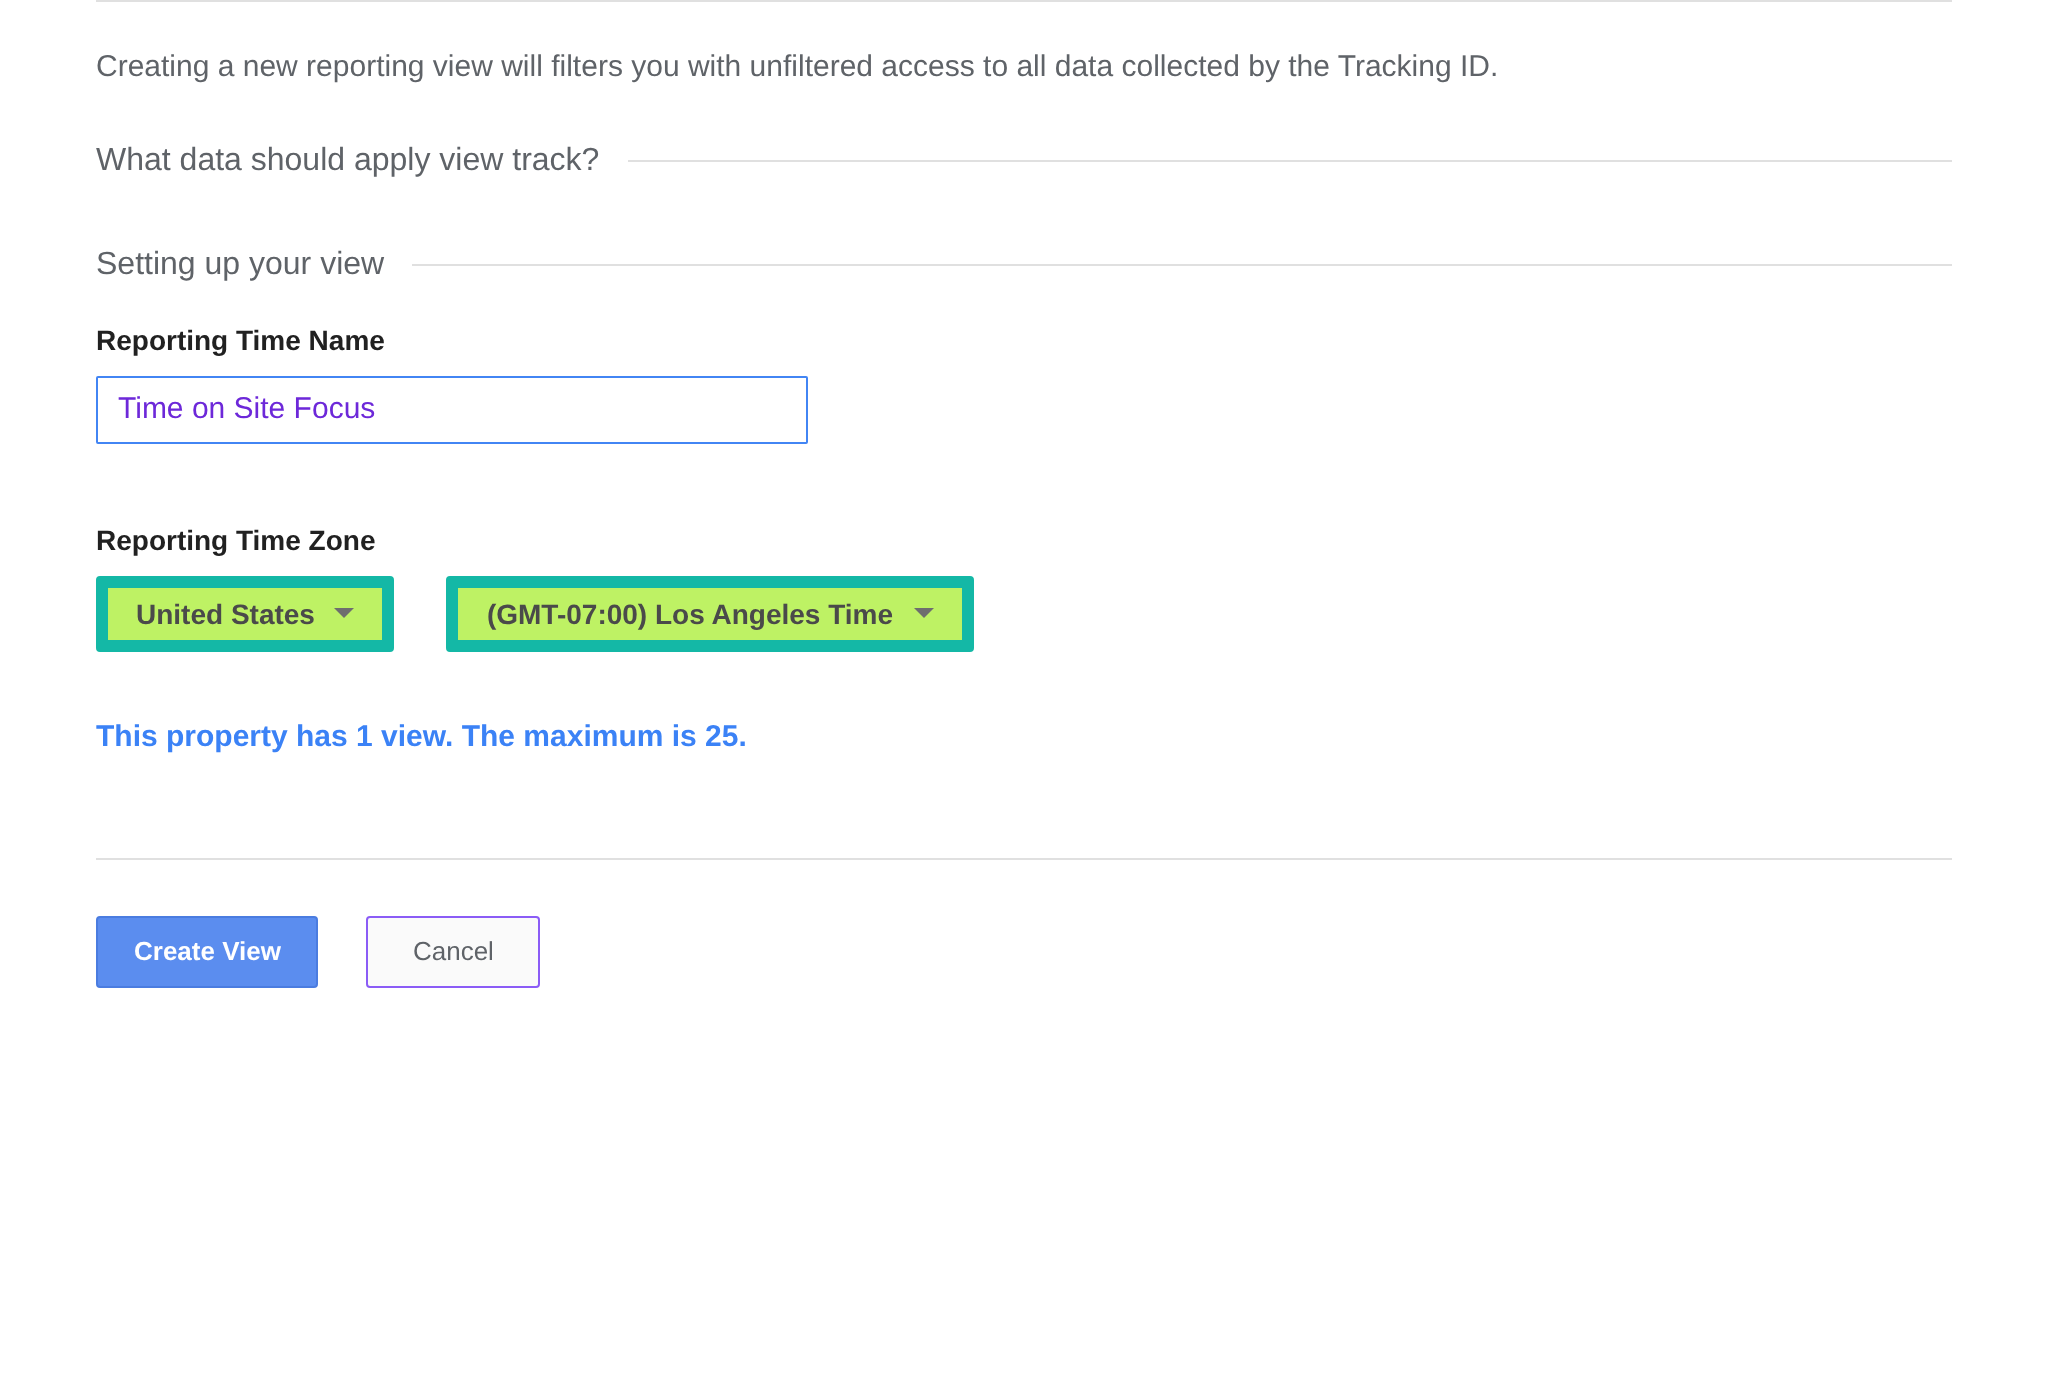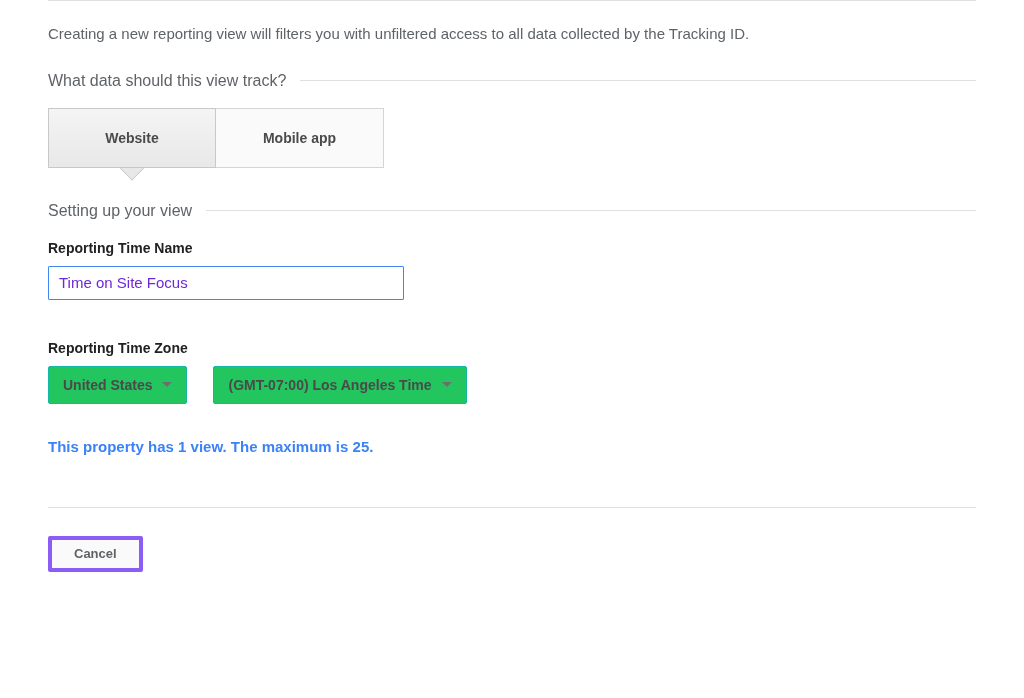--- a/index.html
+++ b/index.html
@@ -110,22 +110,22 @@
     .select-row {
       display: flex;
       gap: 26px;
     }
     .pseudo-select {
       height: 38px;
       padding: 0 14px;
       display: flex;
       align-items: center;
       gap: 10px;
-      border: 1px solid #14b8a6;
-      background: #22c55e;
+      border: 6px solid #14b8a6;
+      background: #bef264;
       cursor: pointer;
       font-size: 14px;
       font-weight: 700;
       color: #4a4a4a;
       border-radius: 2px;
     }
     .caret {
       width: 0;
       height: 0;
       border-left: 5px solid transparent;
@@ -159,48 +159,40 @@
       border: 1px solid #4a7ce0;
       border-radius: 2px;
       cursor: pointer;
     }
     .btn-secondary {
       height: 36px;
       padding: 0 22px;
       background: #fafafa;
       color: #5f6368;
       font-size: 13px;
-      font-weight: 700;
-      border: 4px solid #8b5cf6;
+      font-weight: 400;
+      border: 1px solid #8b5cf6;
       border-radius: 2px;
       cursor: pointer;
     }
   </style>
 </head>
 <body>
 
 <div class="container">
   <hr class="top-rule">
 
 
   <p class="intro-p">Creating a new reporting view will filters you with unfiltered access to all data collected by the Tracking ID.</p>
 
   <div class="section-header">
-    <span class="label">What data should this view track?</span>
+    <span class="label">What data should apply view track?</span>
     <span class="rule"></span>
   </div>
 
-  <div class="toggle-group">
-    <div class="toggle-btn selected">
-      <span>Website</span>
-    </div>
-    <div class="toggle-btn">
-      <span>Mobile app</span>
-    </div>
-  </div>
 
   <div class="section-header" style="margin-top:34px;">
     <span class="label">Setting up your view</span>
     <span class="rule"></span>
   </div>
 
   <div class="field-label">Reporting Time Name</div>
   <input type="text" class="text-input" value="Time on Site Focus" style="">
 
   <div class="field-label" style="margin-top:40px;">Reporting Time Zone</div>
@@ -213,15 +205,16 @@
       <span>(GMT-07:00) Los Angeles Time</span>
       <span class="caret"></span>
     </div>
   </div>
 
   <div class="view-count">This property has 1 view. The maximum is 25.</div>
 
   <hr class="bottom-rule">
 
   <div class="actions">
+    <button class="btn-primary">Create View</button>
     <button class="btn-secondary">Cancel</button>
   </div>
 </div>
 
 </body></html>

